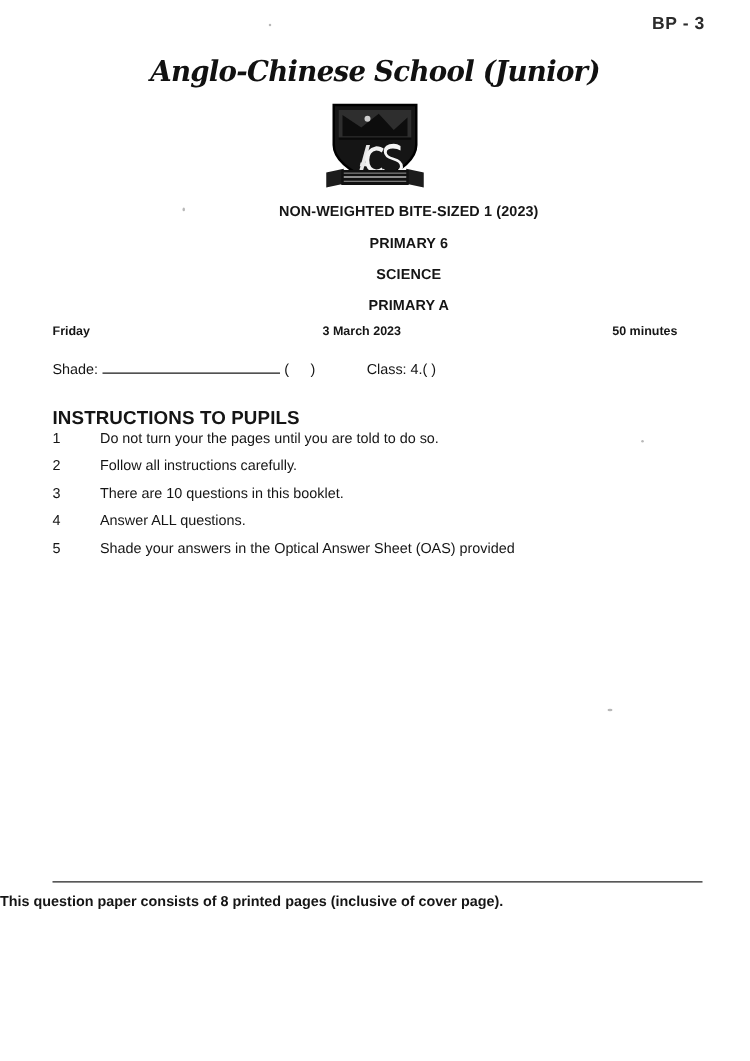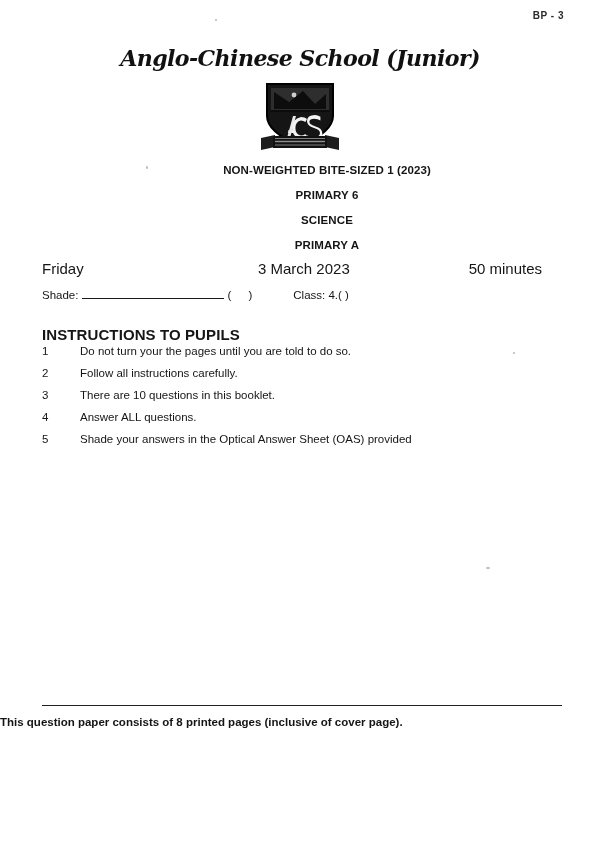--- a/index.html
+++ b/index.html
@@ -19,21 +19,21 @@
     background: #ffffff;
     overflow: hidden;
     -webkit-font-smoothing: antialiased;
   }
 
   
   .bp-code {
     position: absolute;
     top: 10px;
     right: 36px;
-    font-size: 10px;
+    font-size: 14px;
     font-weight: 700;
     letter-spacing: 0.5px;
     color: #2b2b2b;
   }
 
   
   .school-name {
     position: absolute;
     top: 44px;
     left: 0;
@@ -78,22 +78,22 @@
   .exam-level  { margin-bottom: 13px; }
   .exam-subject{ margin-bottom: 13px; }
 
   
   .date-row {
     position: absolute;
     top: 260px;
     left: 42px;
     width: 500px;
     height: 16px;
-    font-size: 15px;
-    font-weight: 400;
+    font-size: 10px;
+    font-weight: 700;
     color: #151515;
   }
   .date-row .day      { position: absolute; left: 0;     top: 0; }
   .date-row .date     { position: absolute; left: 216px; top: 0; }
   .date-row .duration { position: absolute; right: 0;    top: 0; }
 
   
   .name-row {
     position: absolute;
     top: 287px;

